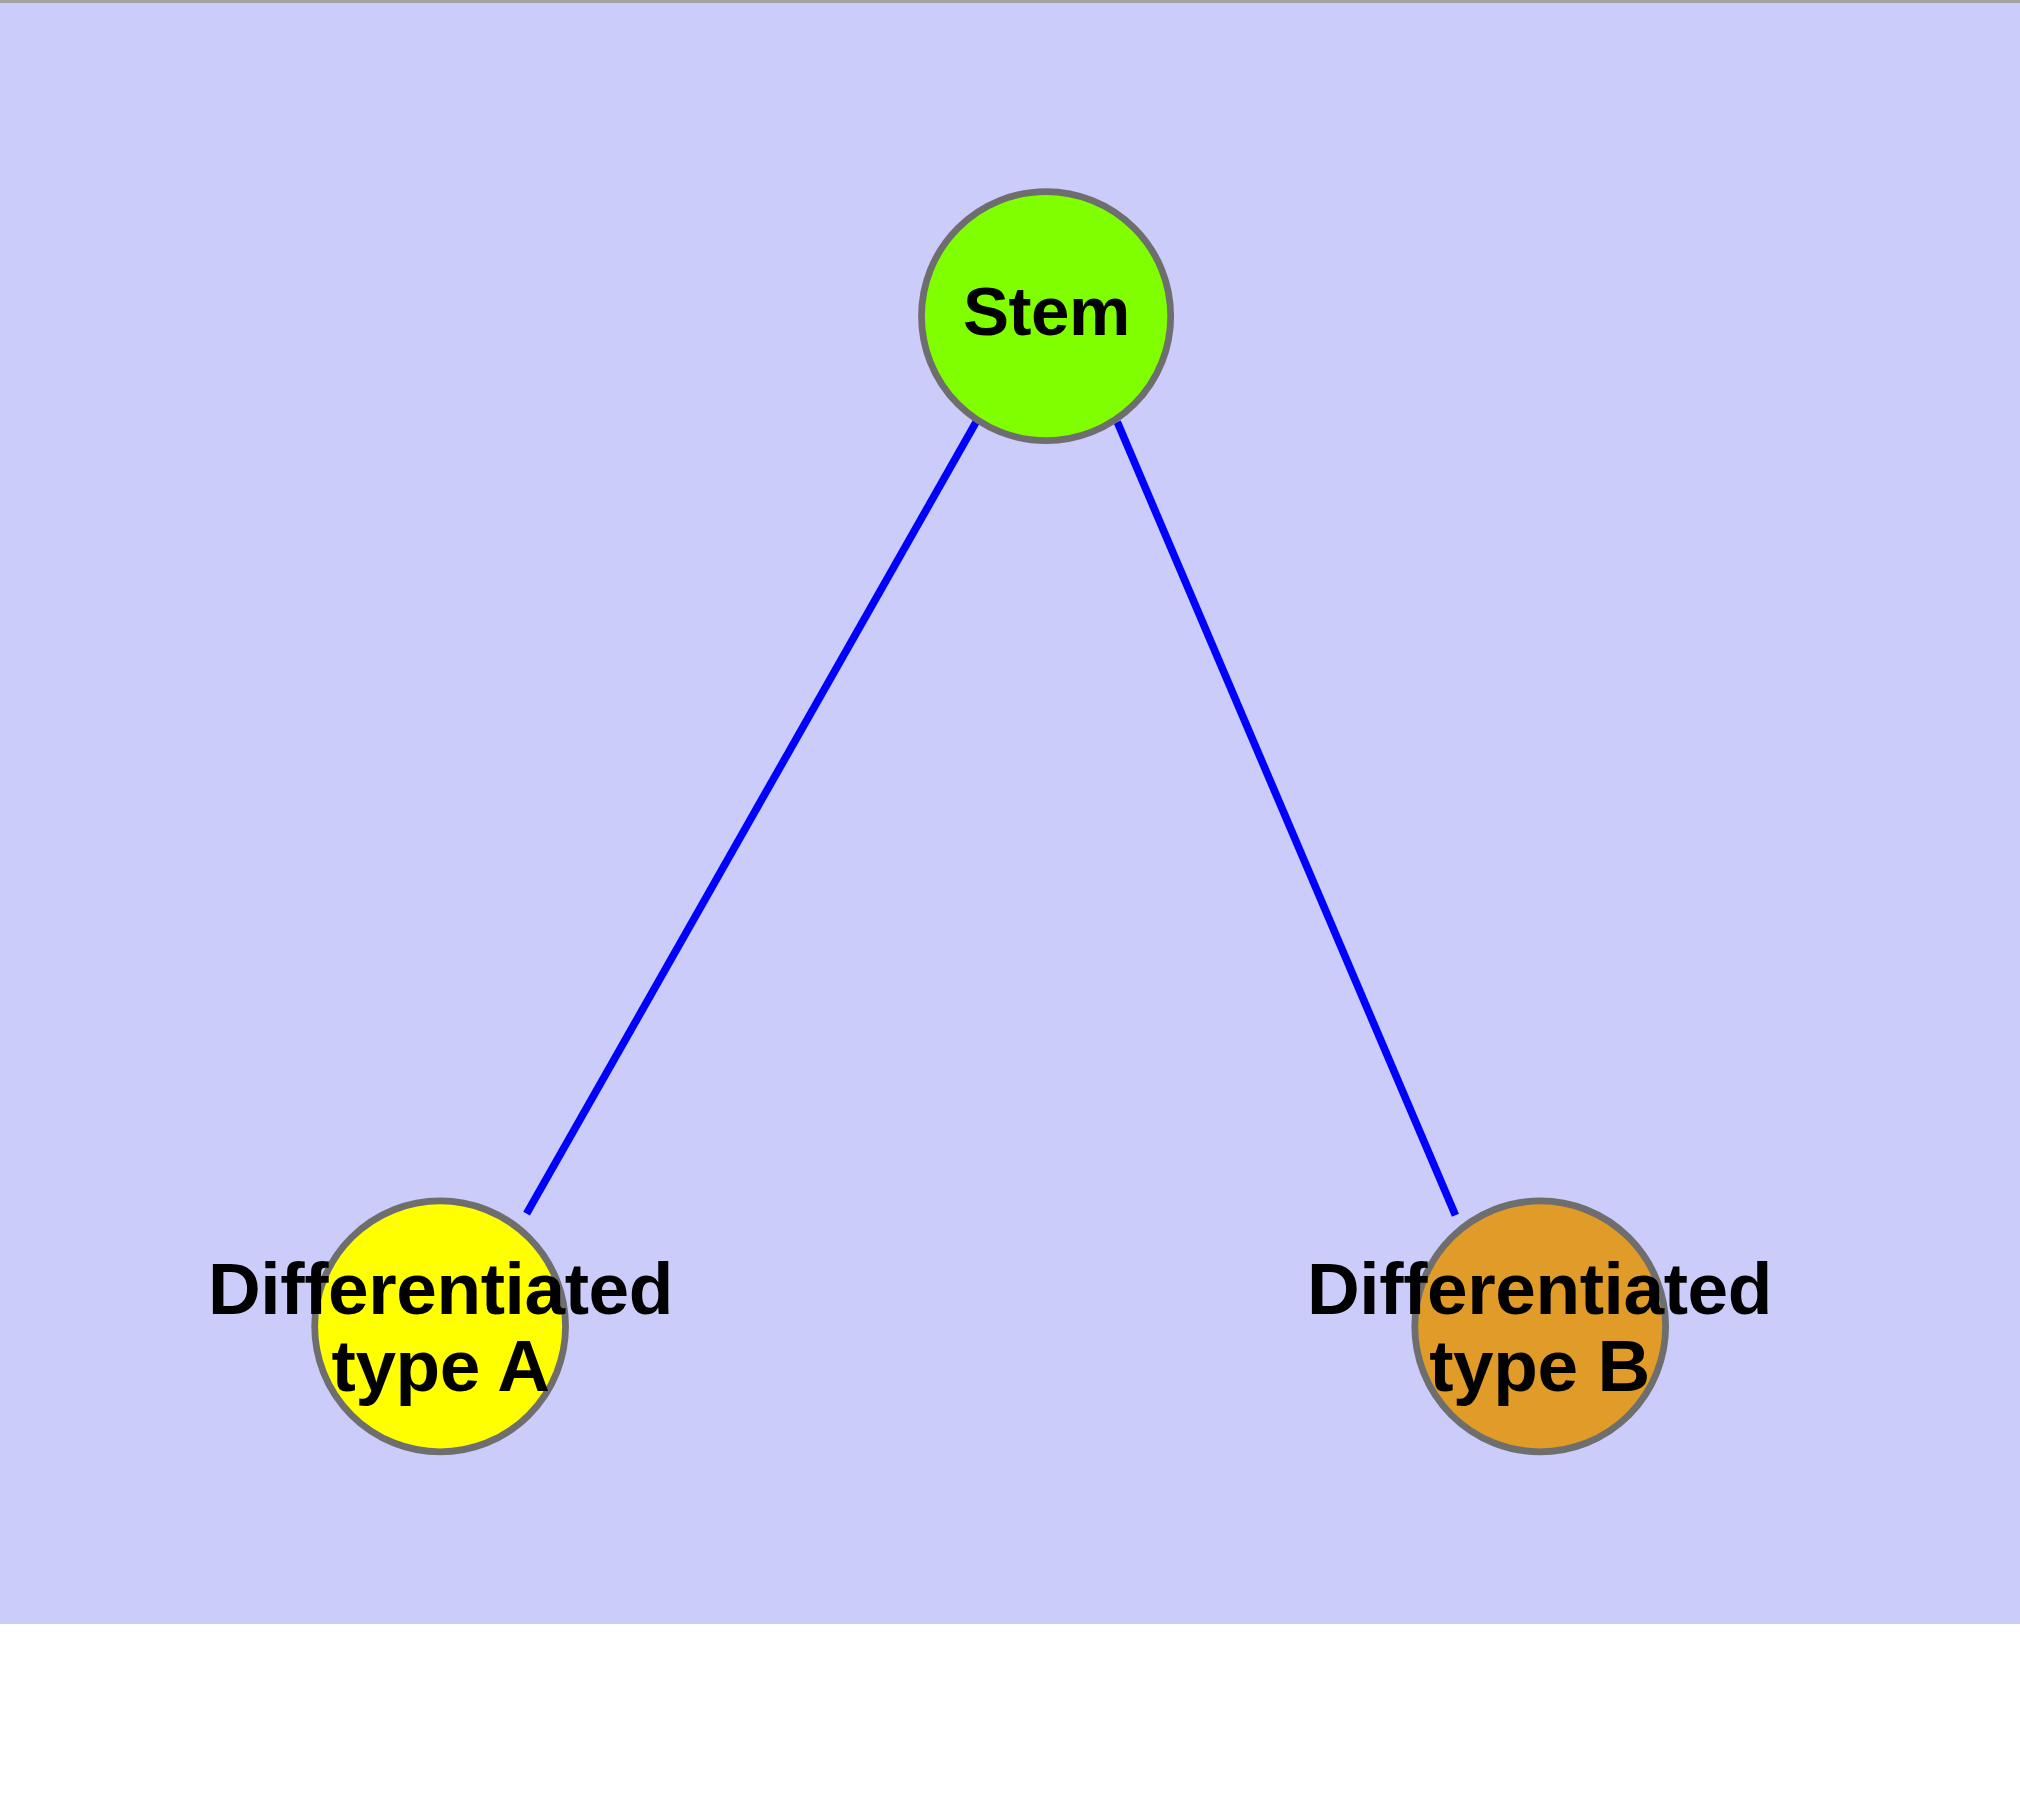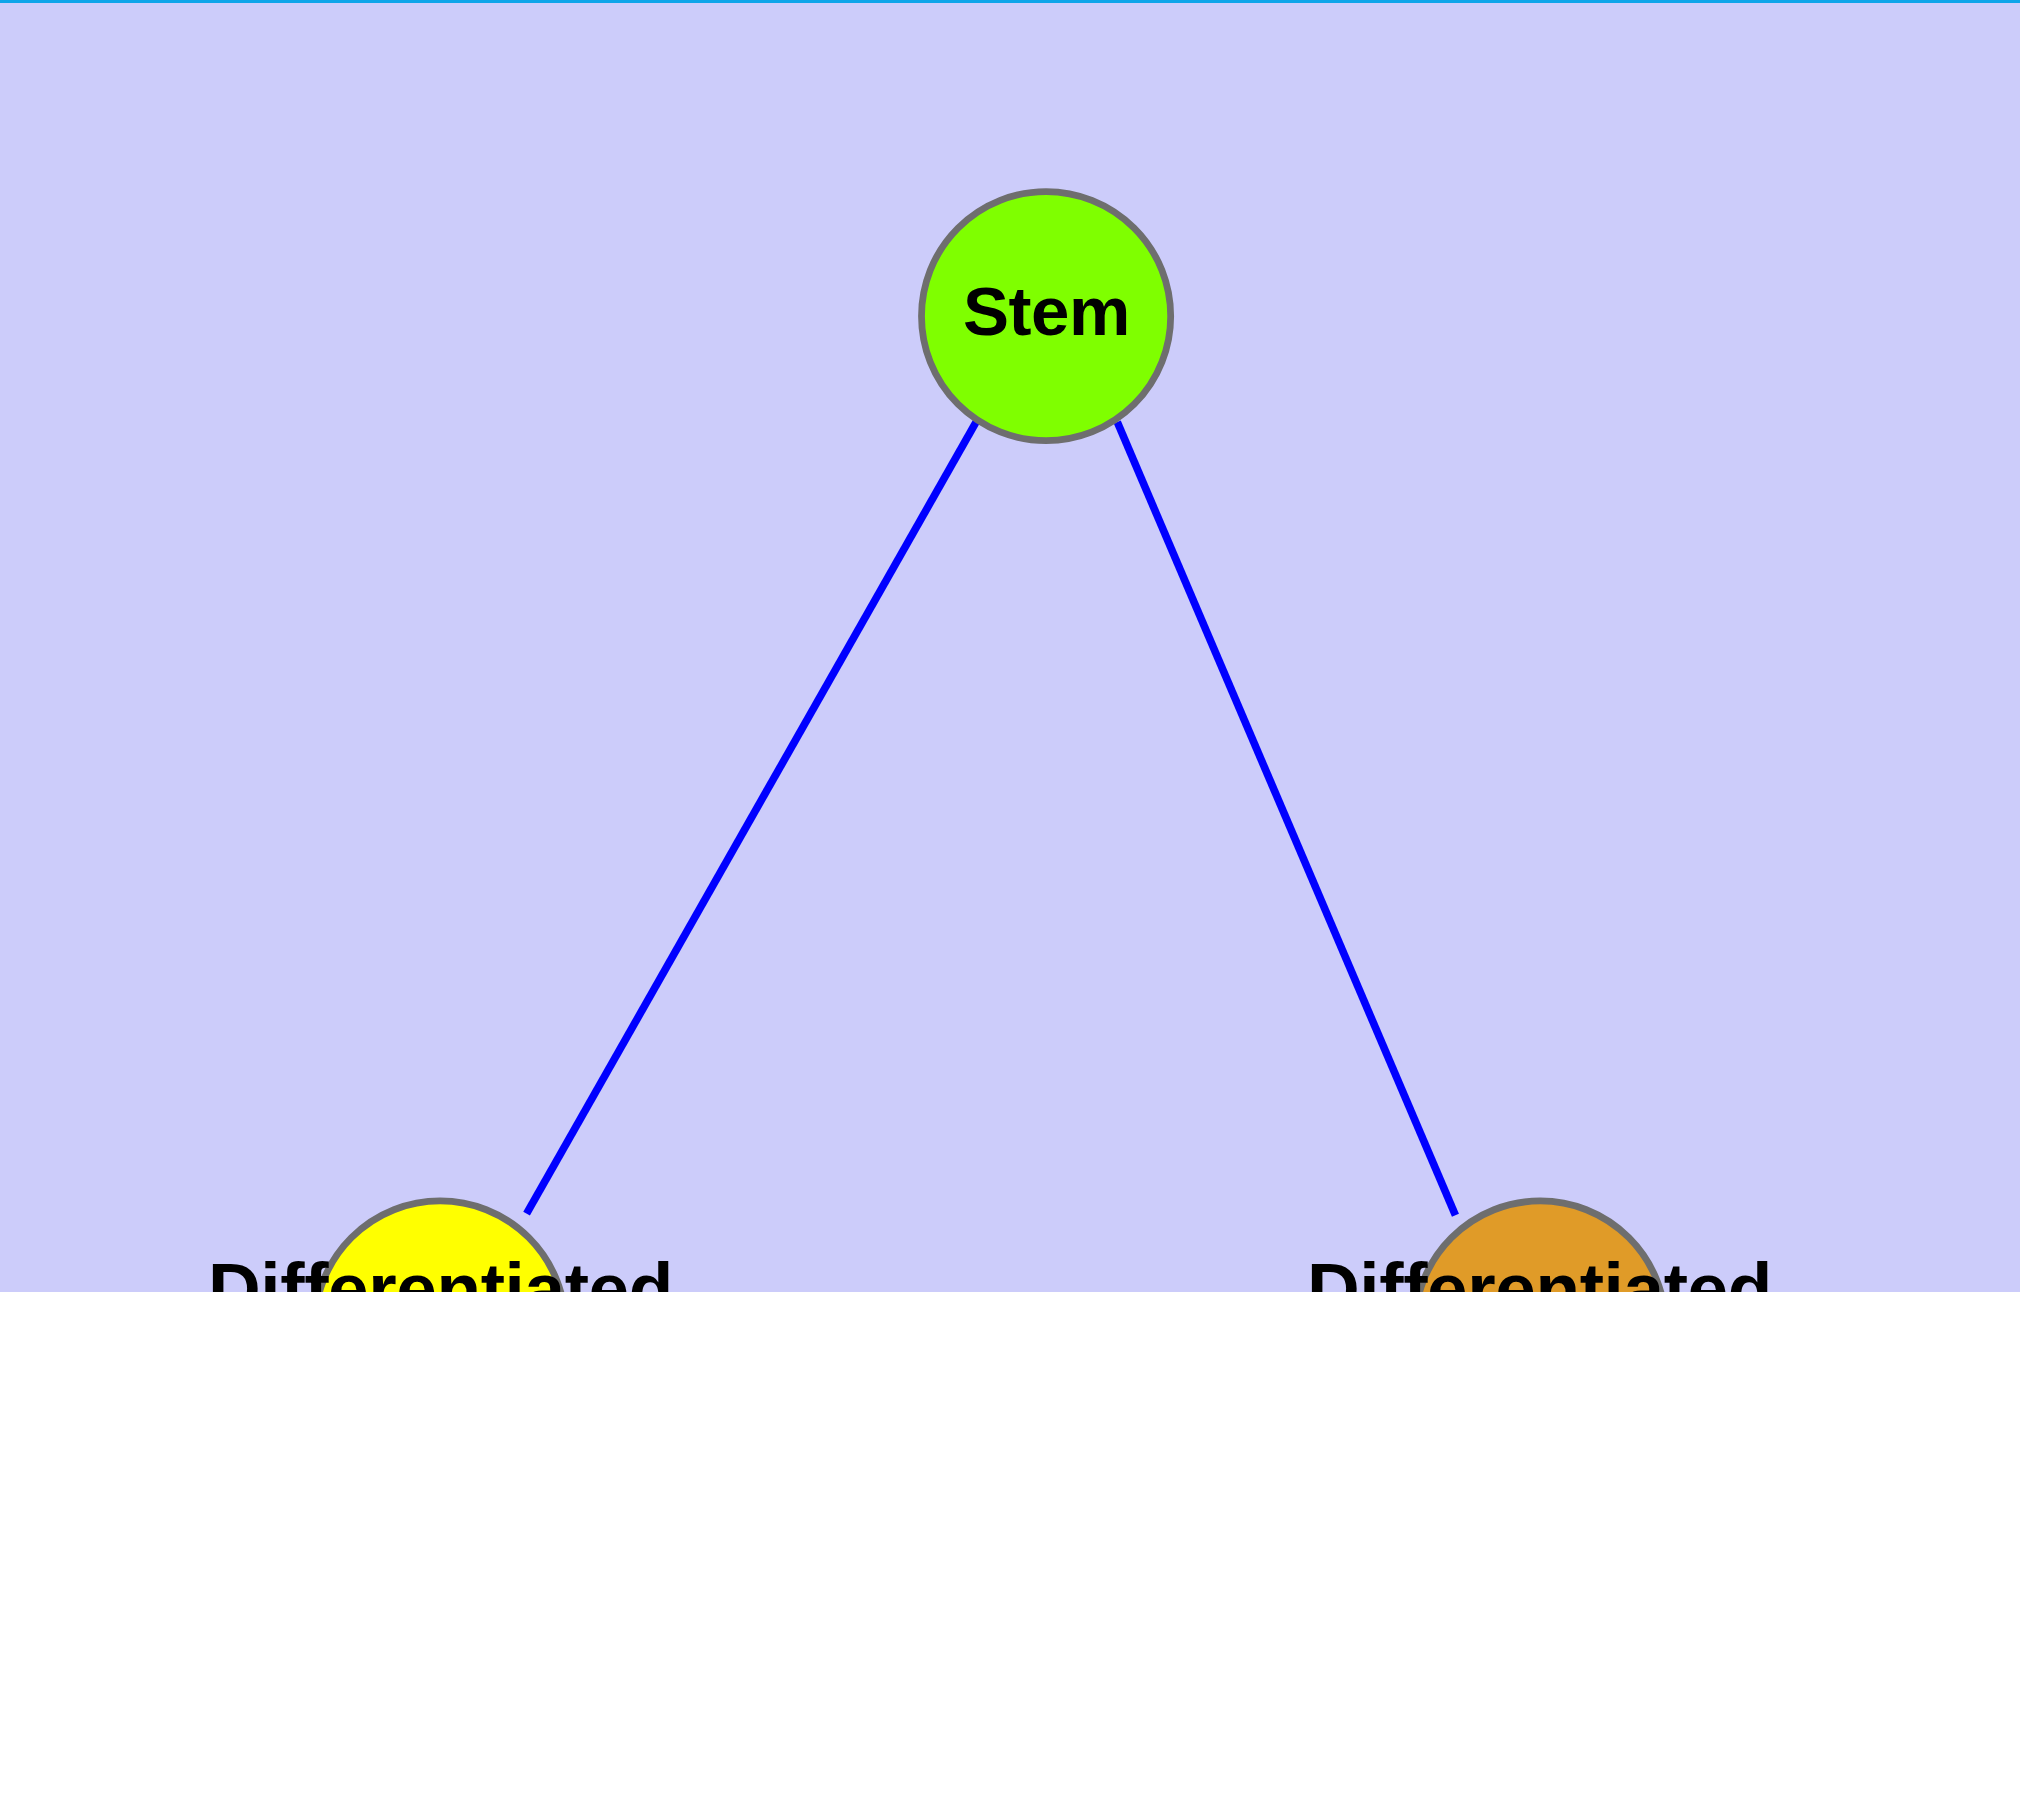--- a/index.html
+++ b/index.html
@@ -4,22 +4,22 @@
 <title>Cell Differentiation Diagram</title>
 <style>
   html, body {
     margin: 0;
     padding: 0;
     background: #ffffff;
   }
   #canvas {
     position: relative;
     width: 2021px;
-    height: 1292px;
-    background: #0ea5e9;
+    height: 1624px;
+    background: #a3a3a3;
     overflow: hidden;
     font-family: "Liberation Sans", sans-serif;
   }
   #plot-background {
     position: absolute;
     left: 0;
     top: 3.4px;
     width: 2021px;
     height: 1809px;
     background: #ccccfa;

